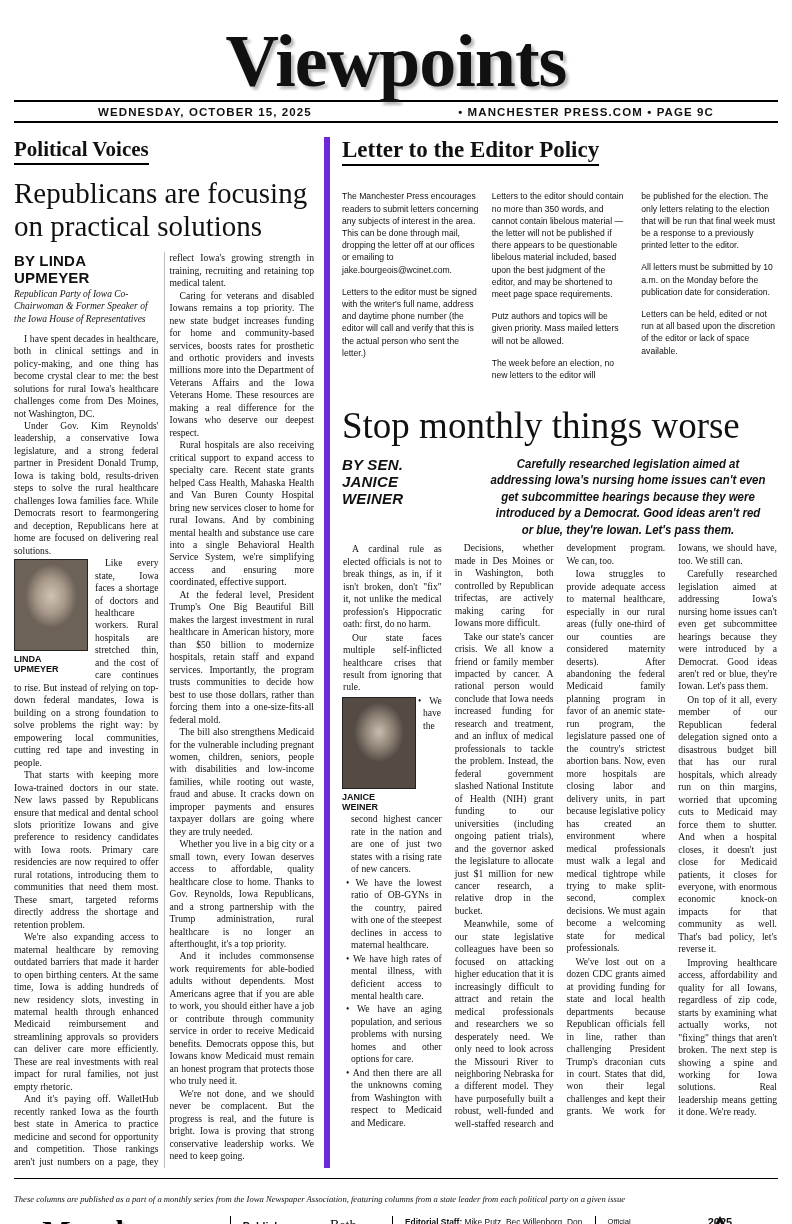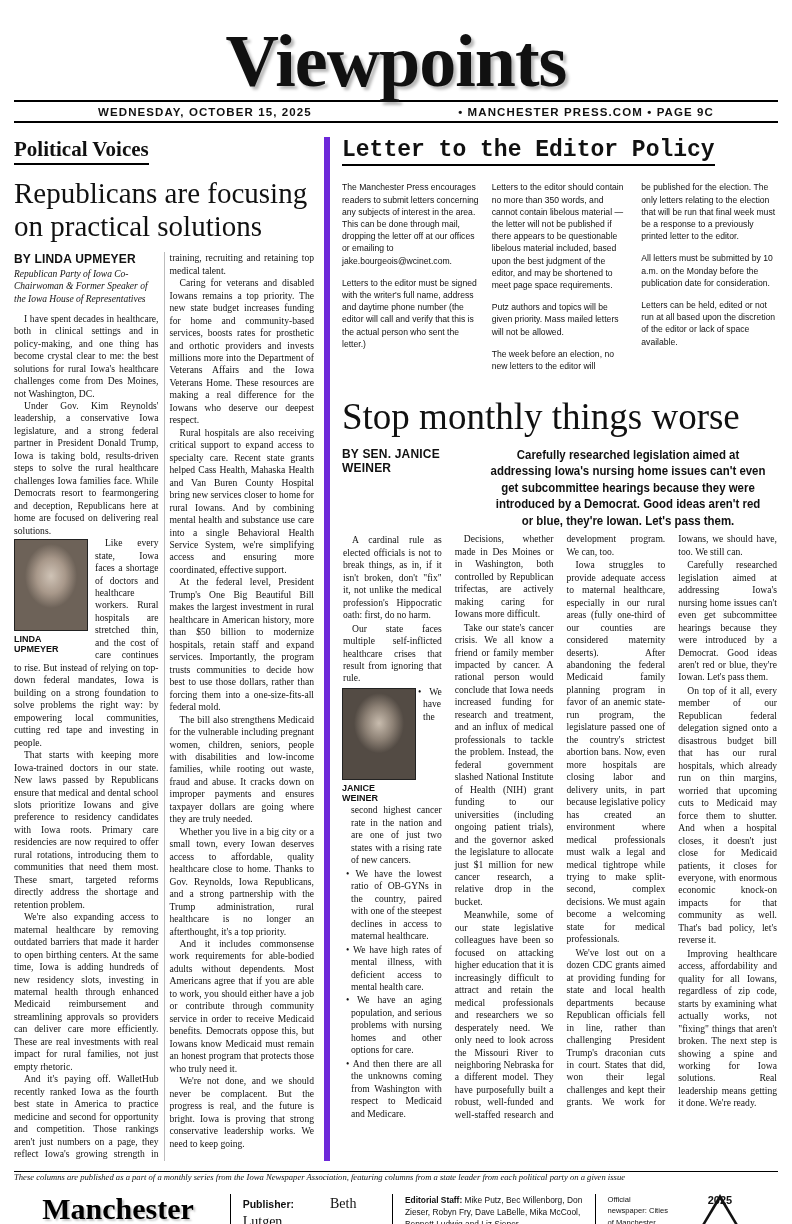--- a/index.html
+++ b/index.html
@@ -44,21 +44,21 @@
     border-bottom: 2px solid #000;
     display:inline-block; padding-bottom: 1px; margin-bottom: 8px;
   }
   h1.headline {
     font-family: "Liberation Serif", serif;
     font-weight: 400; font-size: 29px; line-height: 1.12;
     margin: 4px 0 10px 0;
   }
   .byline {
     font-family: "Liberation Sans", sans-serif;
-    font-weight: 700; font-size: 12px; letter-spacing: .2px;
+    font-weight: 700; font-size: 15px; letter-spacing: .2px;
     margin-bottom: 2px;
   }
   .byline-sub {
     font-family: "Liberation Serif", serif;
     font-style: italic; font-size: 9.5px; line-height: 1.28;
     margin-bottom: 8px;
   }
 
   .cols2 { column-count: 2; column-gap: 11px; column-rule: 1px solid #bbb; }
   .body-text p {
@@ -83,41 +83,41 @@
       radial-gradient(ellipse 25px 30px at 50% 38%, #c8bcae 0%, #8e8276 55%, #534b44 100%),
       linear-gradient(160deg, #3d3a36 0%, #242220 100%);
   }
   .mug-name {
     font-family: "Liberation Sans", sans-serif;
     font-weight:700; font-size: 9px; line-height:1.14; margin-top:3px;
   }
 
   
   .policy-head {
-    font-family: Liberation Mono, monospace;
+    font-family: Liberation Serif, serif;
     font-weight: 700; font-size: 23px;
     border-bottom: 2px solid #000;
-    display:inline-block; padding-bottom: 1px; margin-bottom: 15px;
+    display:inline-block; padding-bottom: 1px; margin-bottom: 24px;
   }
   .policy-cols { display:flex; gap: 13px; }
   .policy-col { width: 140px; }
   .policy-col p {
     font-family: "Liberation Sans", sans-serif;
     font-size: 8.6px; line-height: 1.42; margin: 0 0 10px 0;
     text-align:left;
   }
 
   
   .weiner { margin-top: 16px; }
   h1.headline-big {
     font-family: "Liberation Serif", serif;
     font-weight: 400; font-size: 37px; line-height: 1.05;
     margin: 0 0 10px 0;
   }
-  .weiner-top { display:flex; gap: 20px; }
+  .weiner-top { display:flex; gap: 20px; font-style: italic; }
   .weiner-byline-col { width: 116px; }
   .pullquote {
     flex: 1;
     font-family: "Liberation Sans Narrow","Liberation Sans", sans-serif;
     font-weight: 700; font-size: 12.3px; line-height: 1.34;
     text-align:center;
     transform: scaleX(0.93); transform-origin: center;
   }
   .weiner-cols { column-count: 4; column-gap: 11px; margin-top: 4px; }
   .weiner-cols p {
@@ -126,21 +126,21 @@
     font-family: "Liberation Serif", serif;
     hyphens:auto; -webkit-hyphens:auto;
   }
   .weiner-cols p.bullet { text-indent: 0; padding-left: 8px; text-indent: -5px; }
 
   
   .series-note {
     font-family: "Liberation Serif", serif;
     font-style: italic; font-size: 8.6px;
     border-top: 1px solid #000;
-    padding-top: 0; margin-top: 10px;
+    padding-top: 15px; margin-top: 10px;
   }
 
   
   .staffbox { display:flex; margin-top: 12px; }
   .sb-col { padding: 0 12px; }
   .sb-col.b { border-left: 1px solid #000; }
   .sb1 { width: 224px; text-align:center; padding-left:4px; }
   .sb2 { width: 168px; }
   .sb3 { width: 210px; }
   .sb4 { width: 190px; display:flex; gap:6px; }

